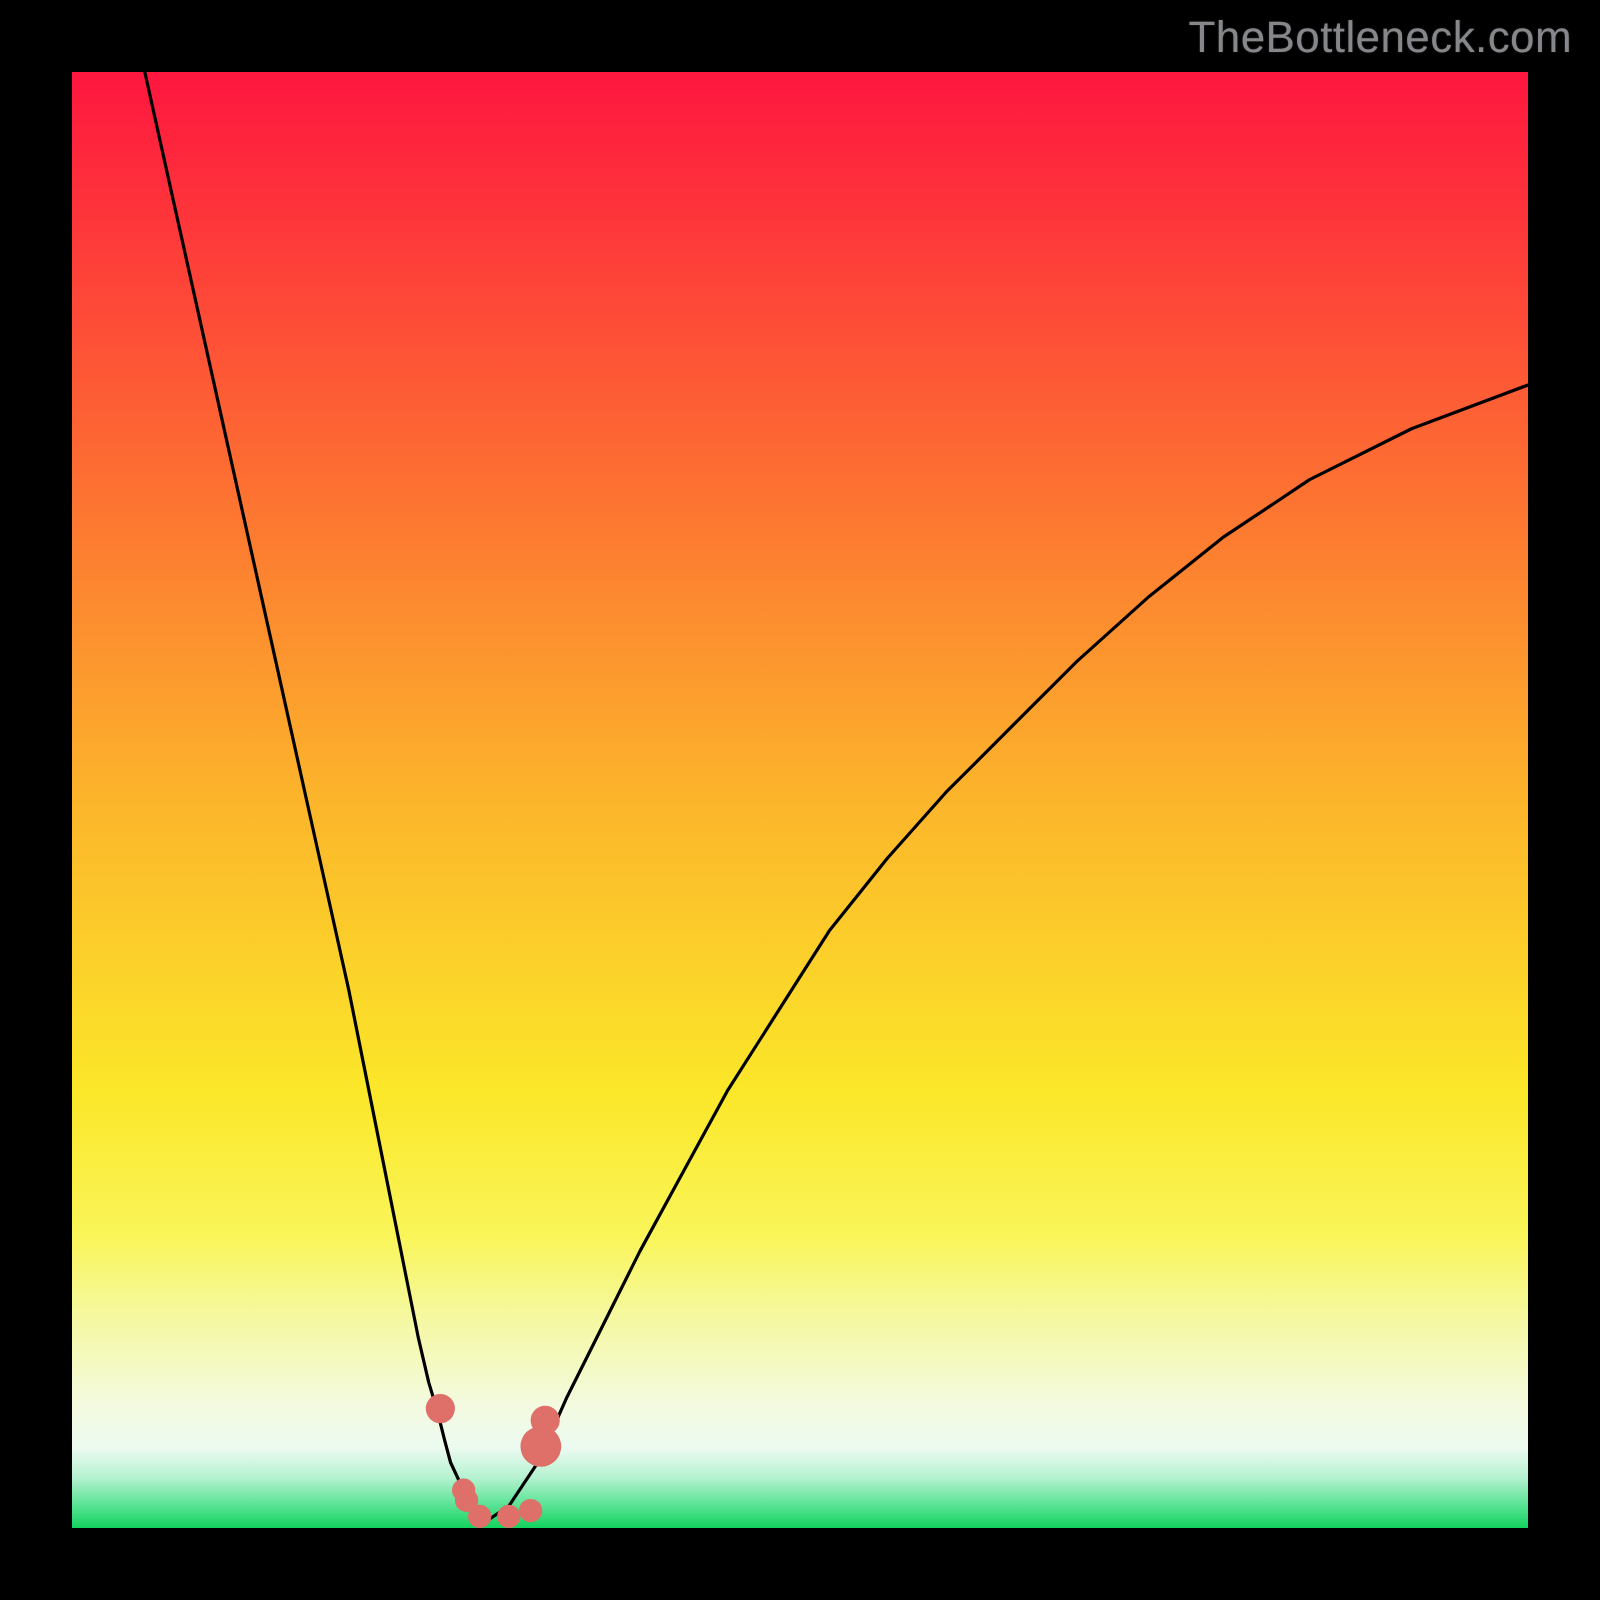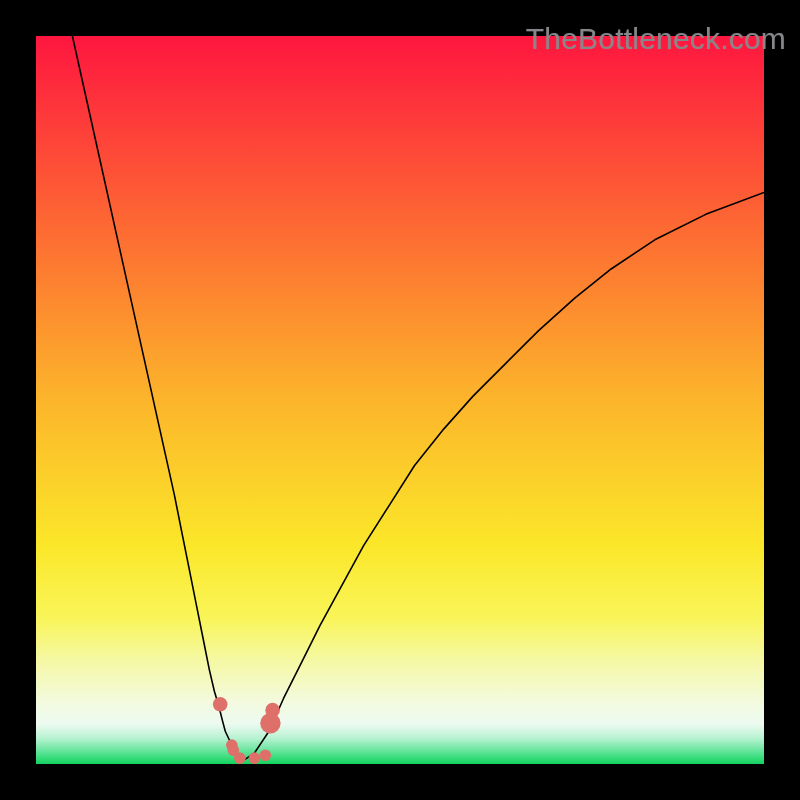--- a/index.html
+++ b/index.html
@@ -20,24 +20,24 @@
   }
   .plot {
     position: absolute;
     left: 36px;
     top: 36px;
     width: 728px;
     height: 728px;
   }
   .watermark {
     position: absolute;
-    top: 22px;
+    top: 6px;
     right: 14px;
     font-family: Arial, Helvetica, sans-serif;
-    font-size: 30px;
+    font-size: 22px;
     font-weight: 400;
     color: #85878a;
     letter-spacing: 0.2px;
     text-shadow: 0 0 1px rgba(255,255,255,0.2);
   }
 </style>
 </head>
 <body>
 <div class="frame">
 

